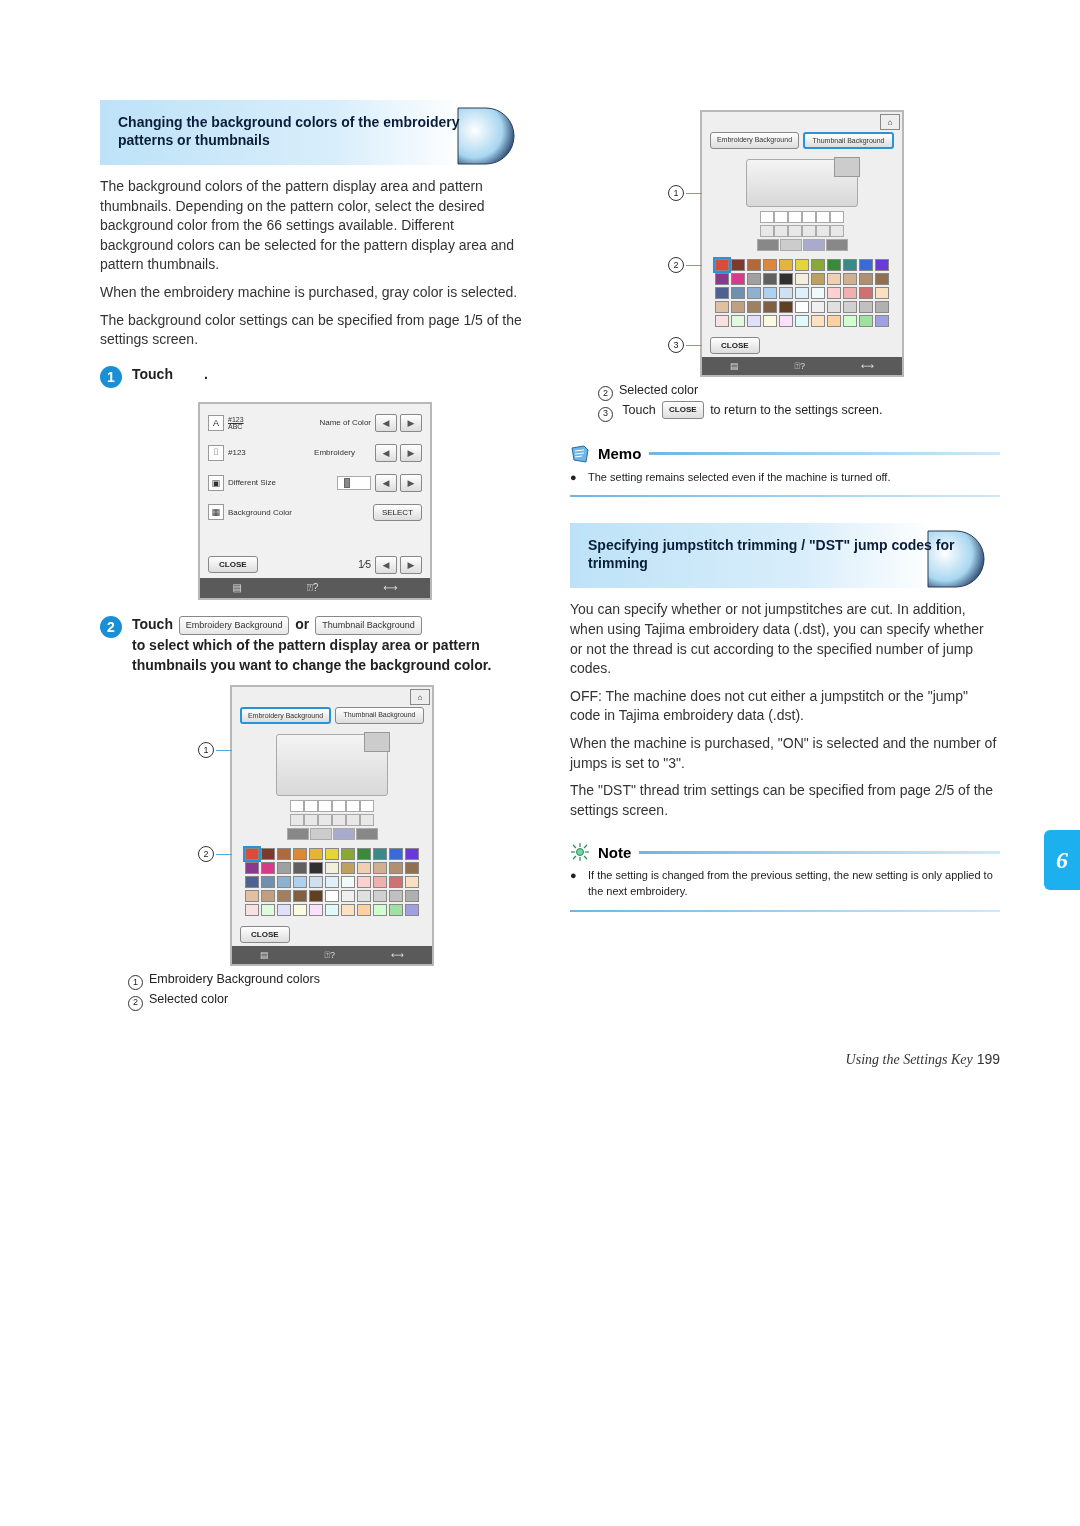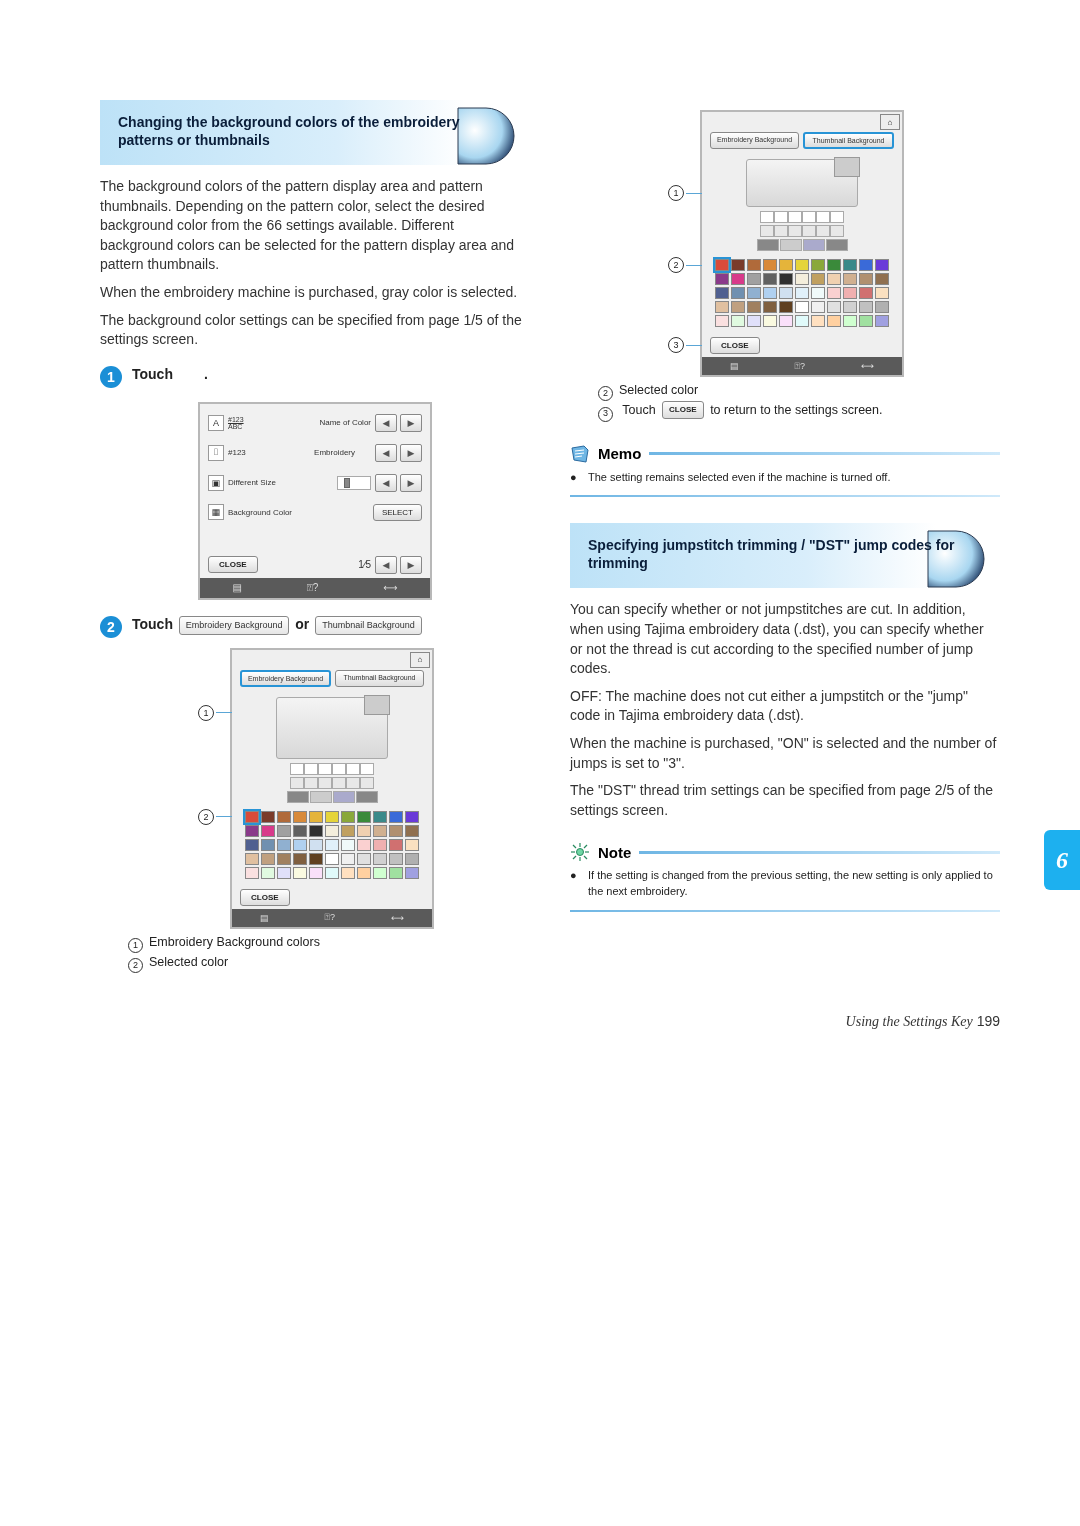--- a/index.html
+++ b/index.html
@@ -449,20 +449,21 @@
       </div>
 
       <div class="step">
         <div class="step-num">2</div>
         <div class="step-text">
           <b>Touch</b>
           <span class="mini-btn">Embroidery Background</span>
           <b>or</b>
           <span class="mini-btn">Thumbnail Background</span>
           <br>
+          <b>to select which of the pattern display area or pattern thumbnails you want to change the background color.</b>
         </div>
       </div>
 
       <div class="callout-wrap">
         <div class="cp-screen">
           <div class="cp-topright">⌂</div>
           <div class="cp-tabs">
             <div class="cp-tab selected">Embroidery Background</div>
             <div class="cp-tab">Thumbnail Background</div>
           </div>

